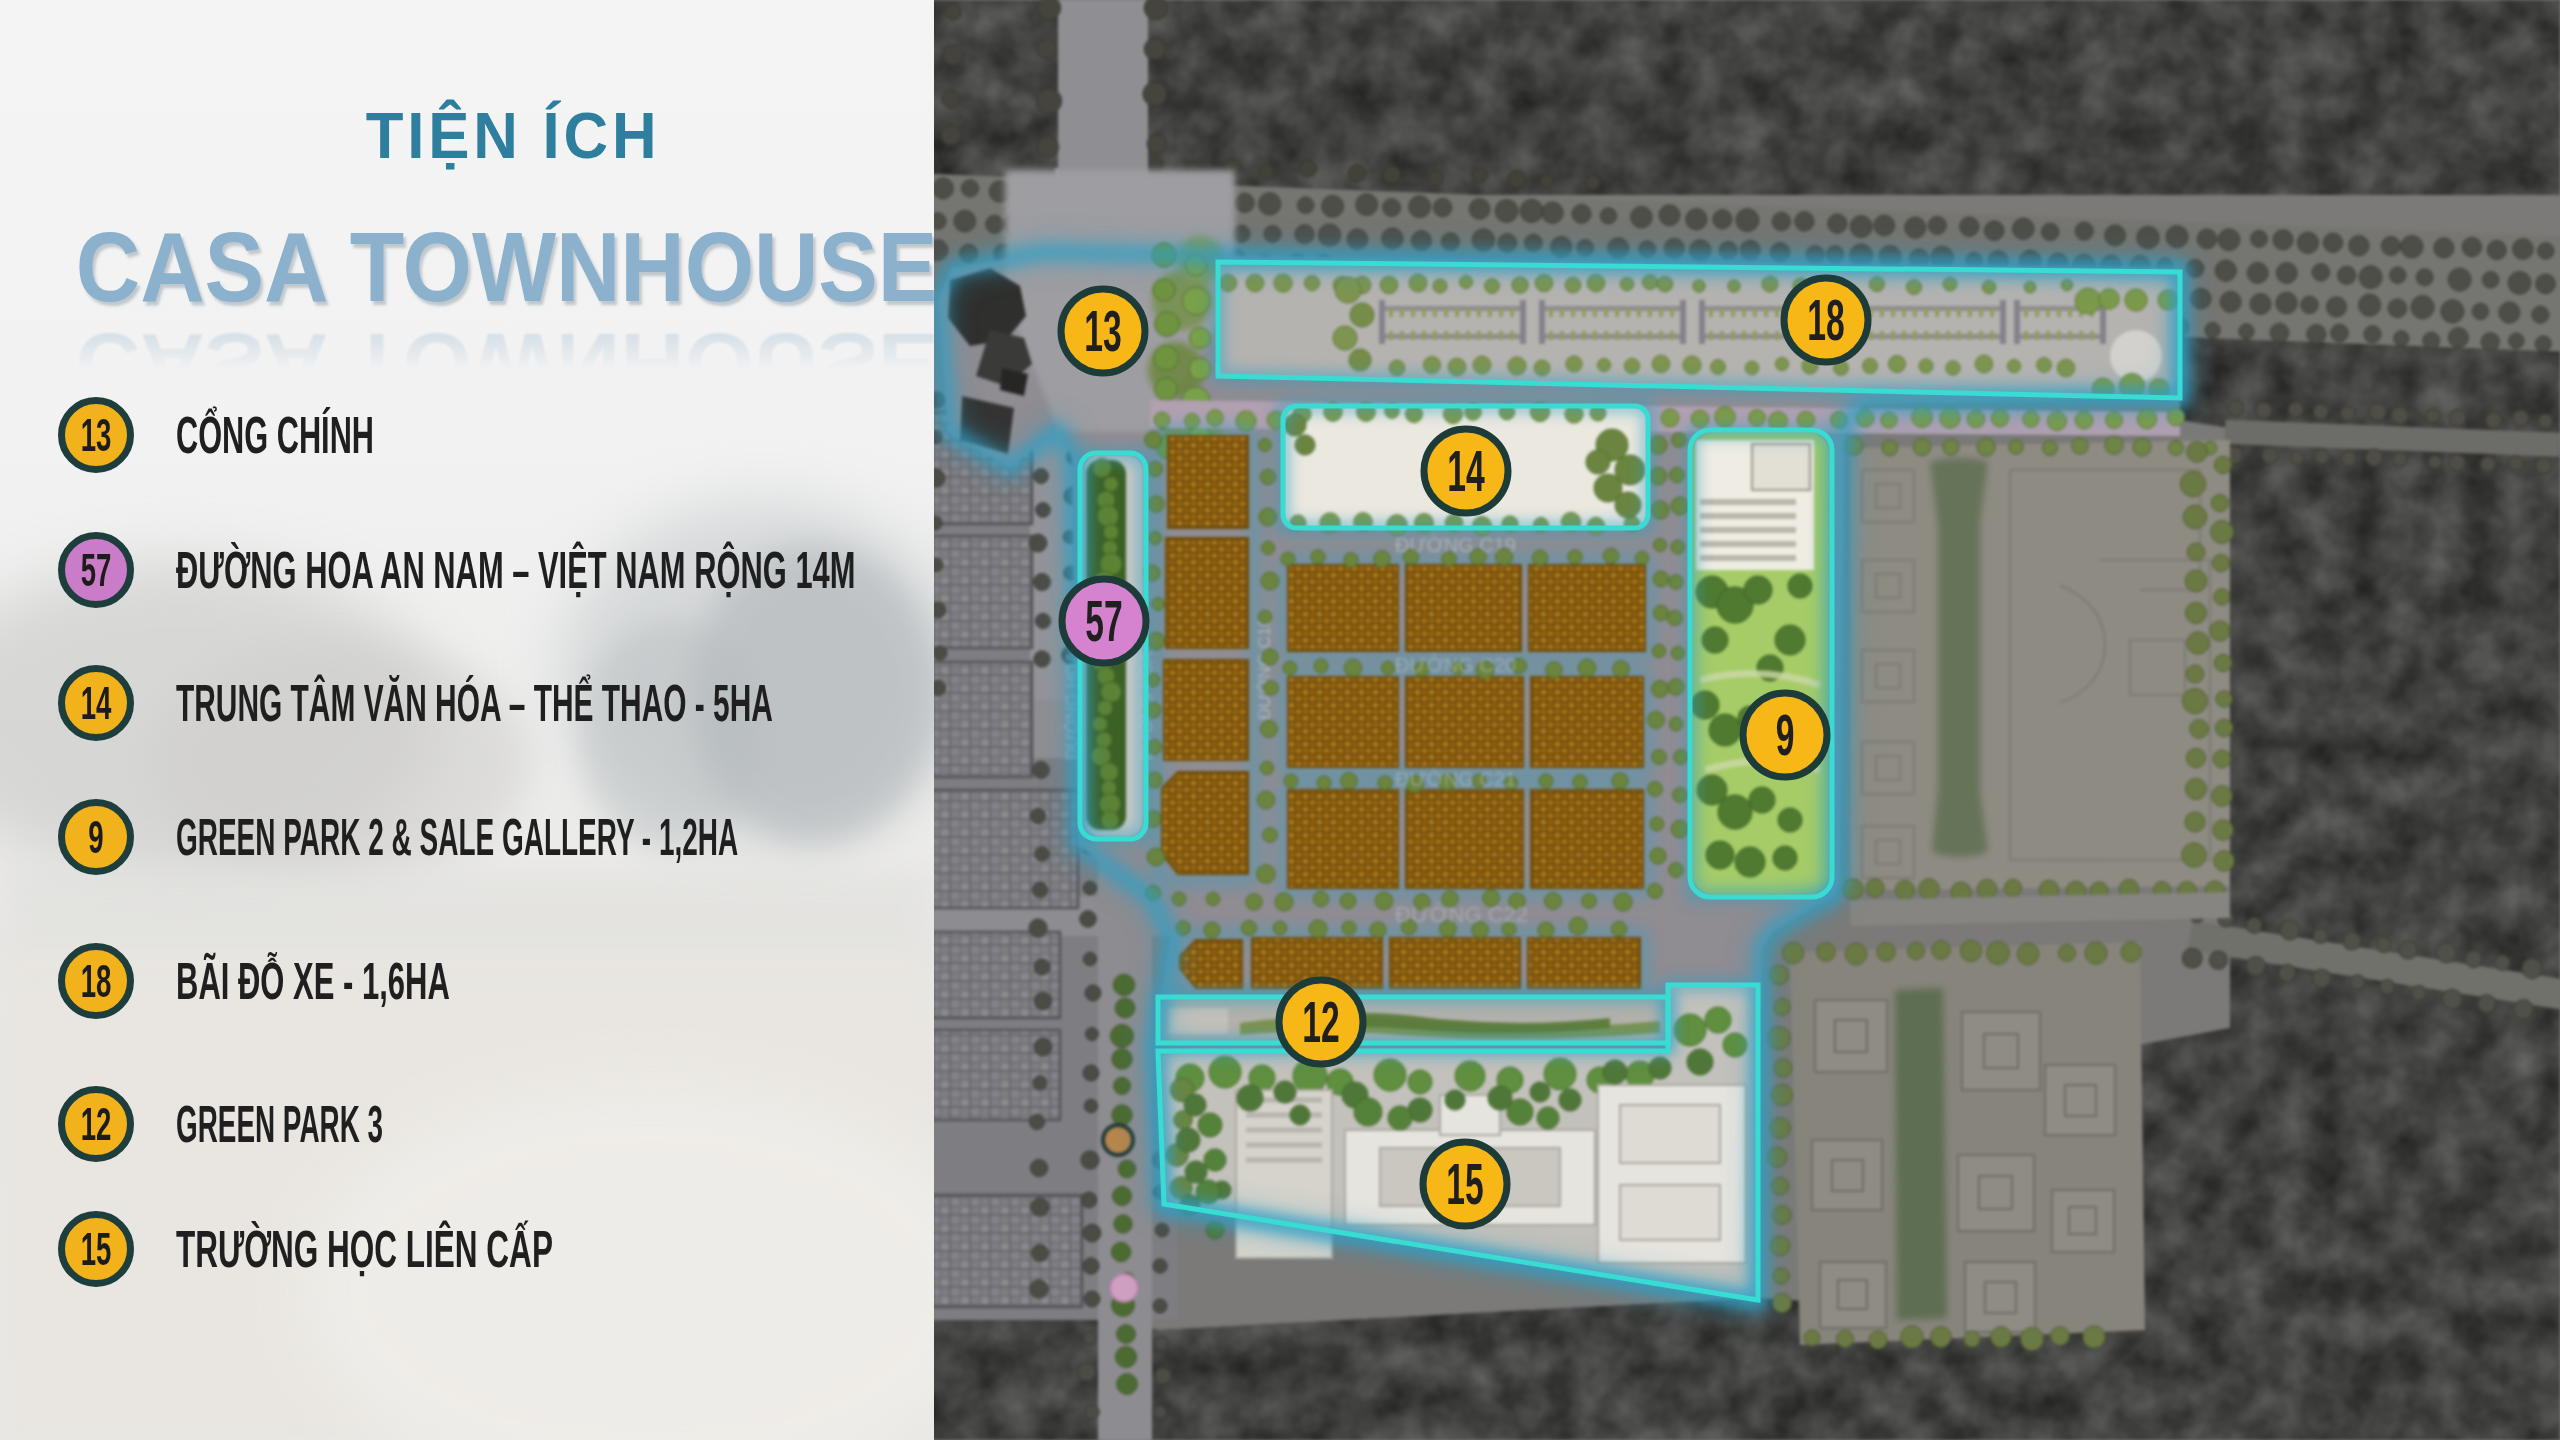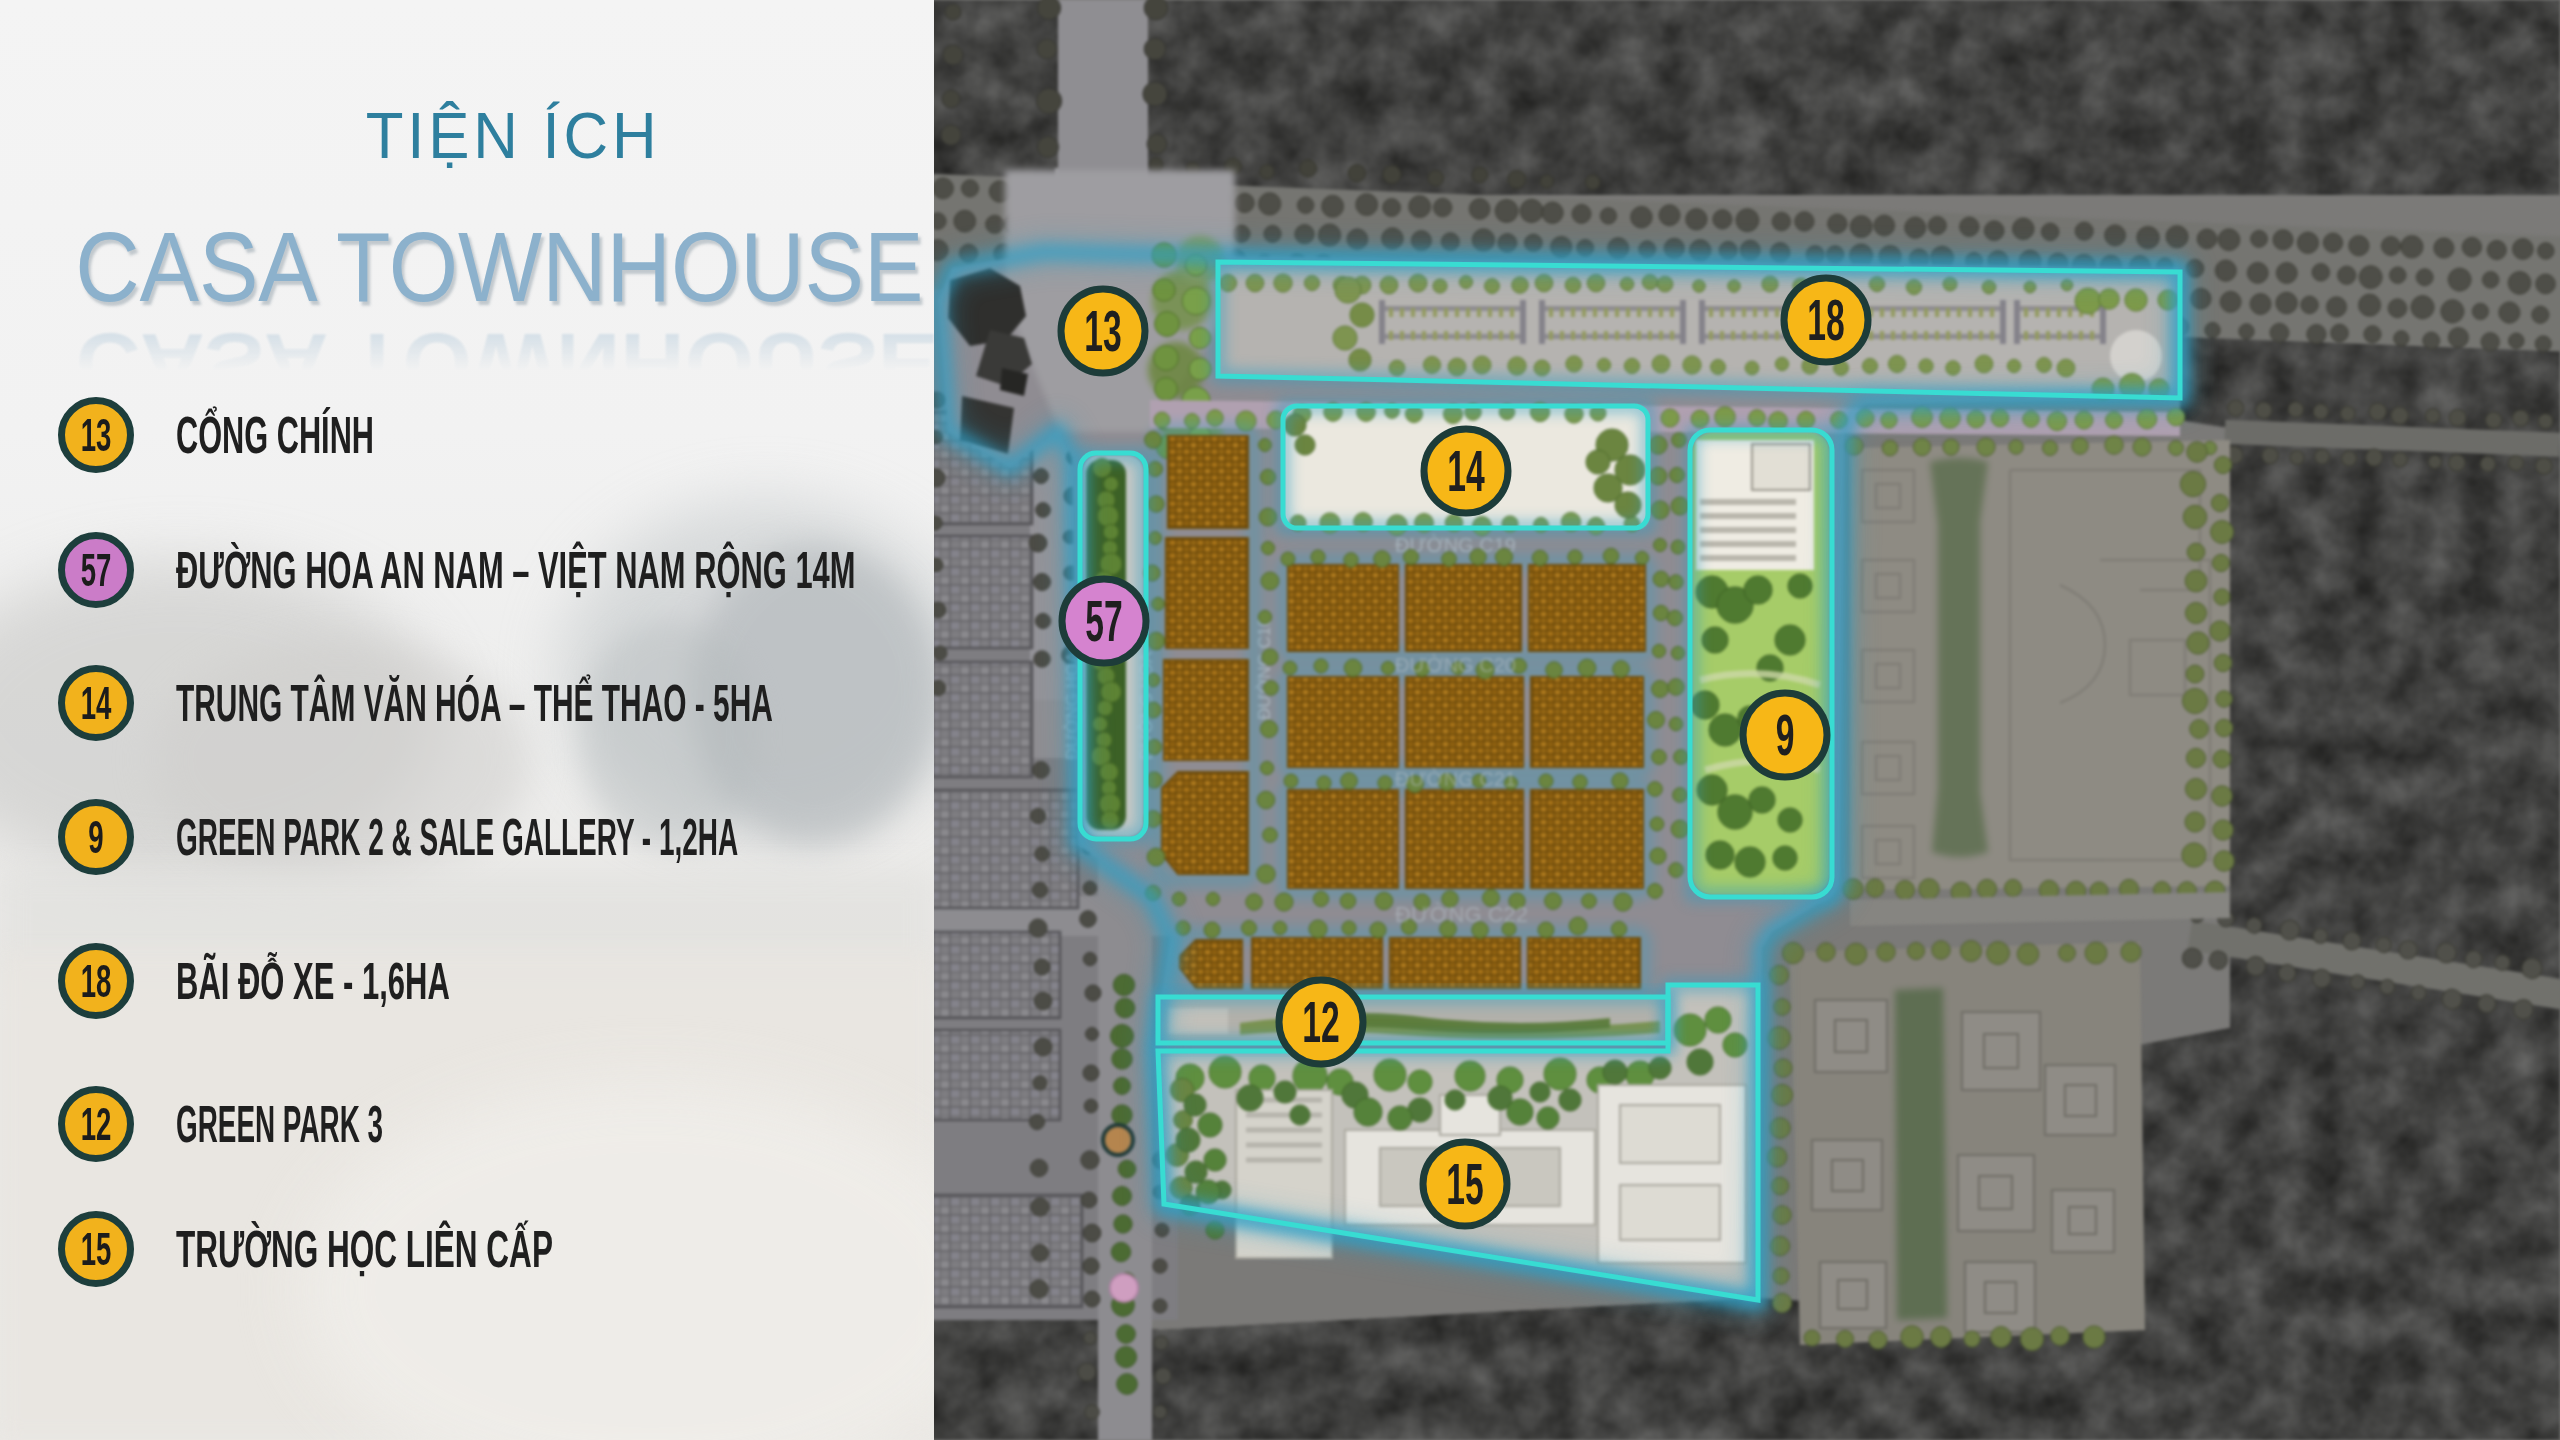--- a/index.html
+++ b/index.html
@@ -1,20 +1,20 @@
 <!DOCTYPE html>
 <html><head><meta charset="utf-8">
 <style>
 html,body{margin:0;padding:0;width:2560px;height:1440px;overflow:hidden;background:#4b4a48;font-family:"Liberation Sans",sans-serif;}
 #stage{position:relative;width:2560px;height:1440px;}
 #left{position:absolute;left:0;top:0;width:934px;height:1440px;overflow:hidden;
 background:linear-gradient(180deg,#f4f4f4 0%,#f2f2f2 30%,#ededec 52%,#e9e7e4 72%,#eae8e5 100%);}
 .blob{position:absolute;border-radius:50%;filter:blur(30px);}
-#title{position:absolute;left:46px;top:98px;width:934px;text-align:center;color:#2e7f9e;font-weight:normal;font-size:65px;letter-spacing:4px;}
-#casa{position:absolute;left:28px;top:210px;width:934px;text-align:center;color:#8cb1cc;font-weight:normal;font-size:99px;white-space:nowrap;text-shadow:3px 4px 3px rgba(100,120,135,0.35);}
+#title{position:absolute;left:46px;top:98px;width:934px;text-align:center;color:#2e7f9e;font-weight:bold;font-size:65px;letter-spacing:4px;}
+#casa{position:absolute;left:28px;top:210px;width:934px;text-align:center;color:#8cb1cc;font-weight:bold;font-size:99px;white-space:nowrap;text-shadow:3px 4px 3px rgba(100,120,135,0.35);}
 #casar{position:absolute;left:28px;top:306px;width:934px;text-align:center;color:#8cb1cc;font-weight:bold;font-size:99px;white-space:nowrap;transform:scaleY(-0.85);opacity:.48;
 -webkit-mask-image:linear-gradient(180deg,transparent 42%,rgba(0,0,0,.9) 100%);mask-image:linear-gradient(180deg,transparent 42%,rgba(0,0,0,.9) 100%);filter:blur(1px);}
 .li{position:absolute;left:58px;height:76px;white-space:nowrap;}
 .dot{position:absolute;left:0;top:0;width:62px;height:62px;border-radius:50%;border:7px solid #1d3e3c;display:inline-block;}
 .dn{position:absolute;left:0;top:0;width:62px;text-align:center;font-weight:bold;font-size:46px;line-height:62px;color:#1c1c1c;display:inline-block;transform:scaleX(0.6);}
 .lt{position:absolute;left:118px;top:8px;font-weight:bold;font-size:52px;color:#1f1f1f;transform-origin:left center;display:inline-block;}
 </style></head>
 <body>
 <div id="stage">
 

